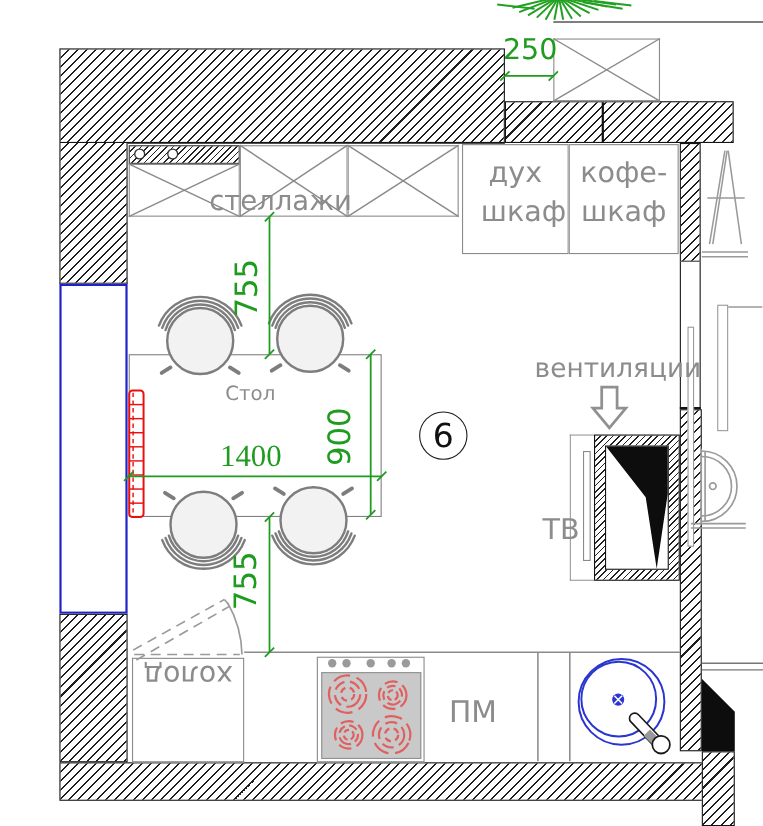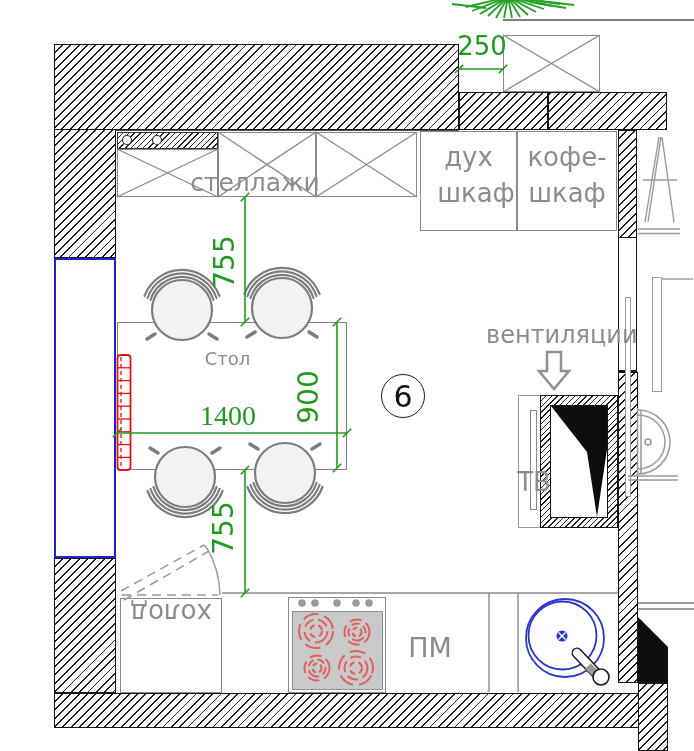--- a/index.html
+++ b/index.html
@@ -248,21 +248,21 @@
         <line x1="332.8" y1="472.2" x2="341.2" y2="463.8"></line>
     </g>
   </svg>
 
   <div class="abs lbl" style="left:190px;top:170px;width:130px;">стеллажи</div>
   <div class="abs lbl" style="left:420px;top:144px;width:97px;font-size:26px;">дух</div>
   <div class="abs lbl" style="left:420px;top:180px;width:112px;font-size:26px;">шкаф</div>
   <div class="abs lbl" style="left:517px;top:144px;width:100px;font-size:26px;">кофе-</div>
   <div class="abs lbl" style="left:517px;top:180px;width:100px;font-size:26px;">шкаф</div>
   <div class="abs lbl" style="left:486px;top:323px;text-align:left;font-size:24px;">вентиляции</div>
-  <div class="abs lbl" style="left:514px;top:469px;width:40px;font-size:26px;">ТВ</div>
+  <div class="abs lbl" style="left:490px;top:469px;width:40px;font-size:26px;">ТВ</div>
   <div class="abs lbl" style="left:170px;top:350px;width:115px;font-size:18px;">Стол</div>
   <div class="abs lbl" style="left:126px;top:599px;width:90px;font-size:26px;transform:rotate(180deg);">холод</div>
   <div class="abs lbl" style="left:390px;top:634px;width:80px;font-size:27px;">ПМ</div>
 
   <div class="abs dim" style="left:455px;top:33px;width:54px;font-size:26px;">250</div>
   <div class="abs dim rot" style="left:198px;top:236px;width:54px;height:52px;font-size:28px;">755</div>
   <div class="abs dim" style="left:158px;top:402px;width:140px;font-size:28px;font-family:Liberation Serif, serif;">1400</div>
   <div class="abs dim rot" style="left:281px;top:371px;width:56px;height:52px;font-size:28px;">900</div>
   <div class="abs dim rot" style="left:197px;top:502px;width:54px;height:52px;font-size:28px;">755</div>
 

